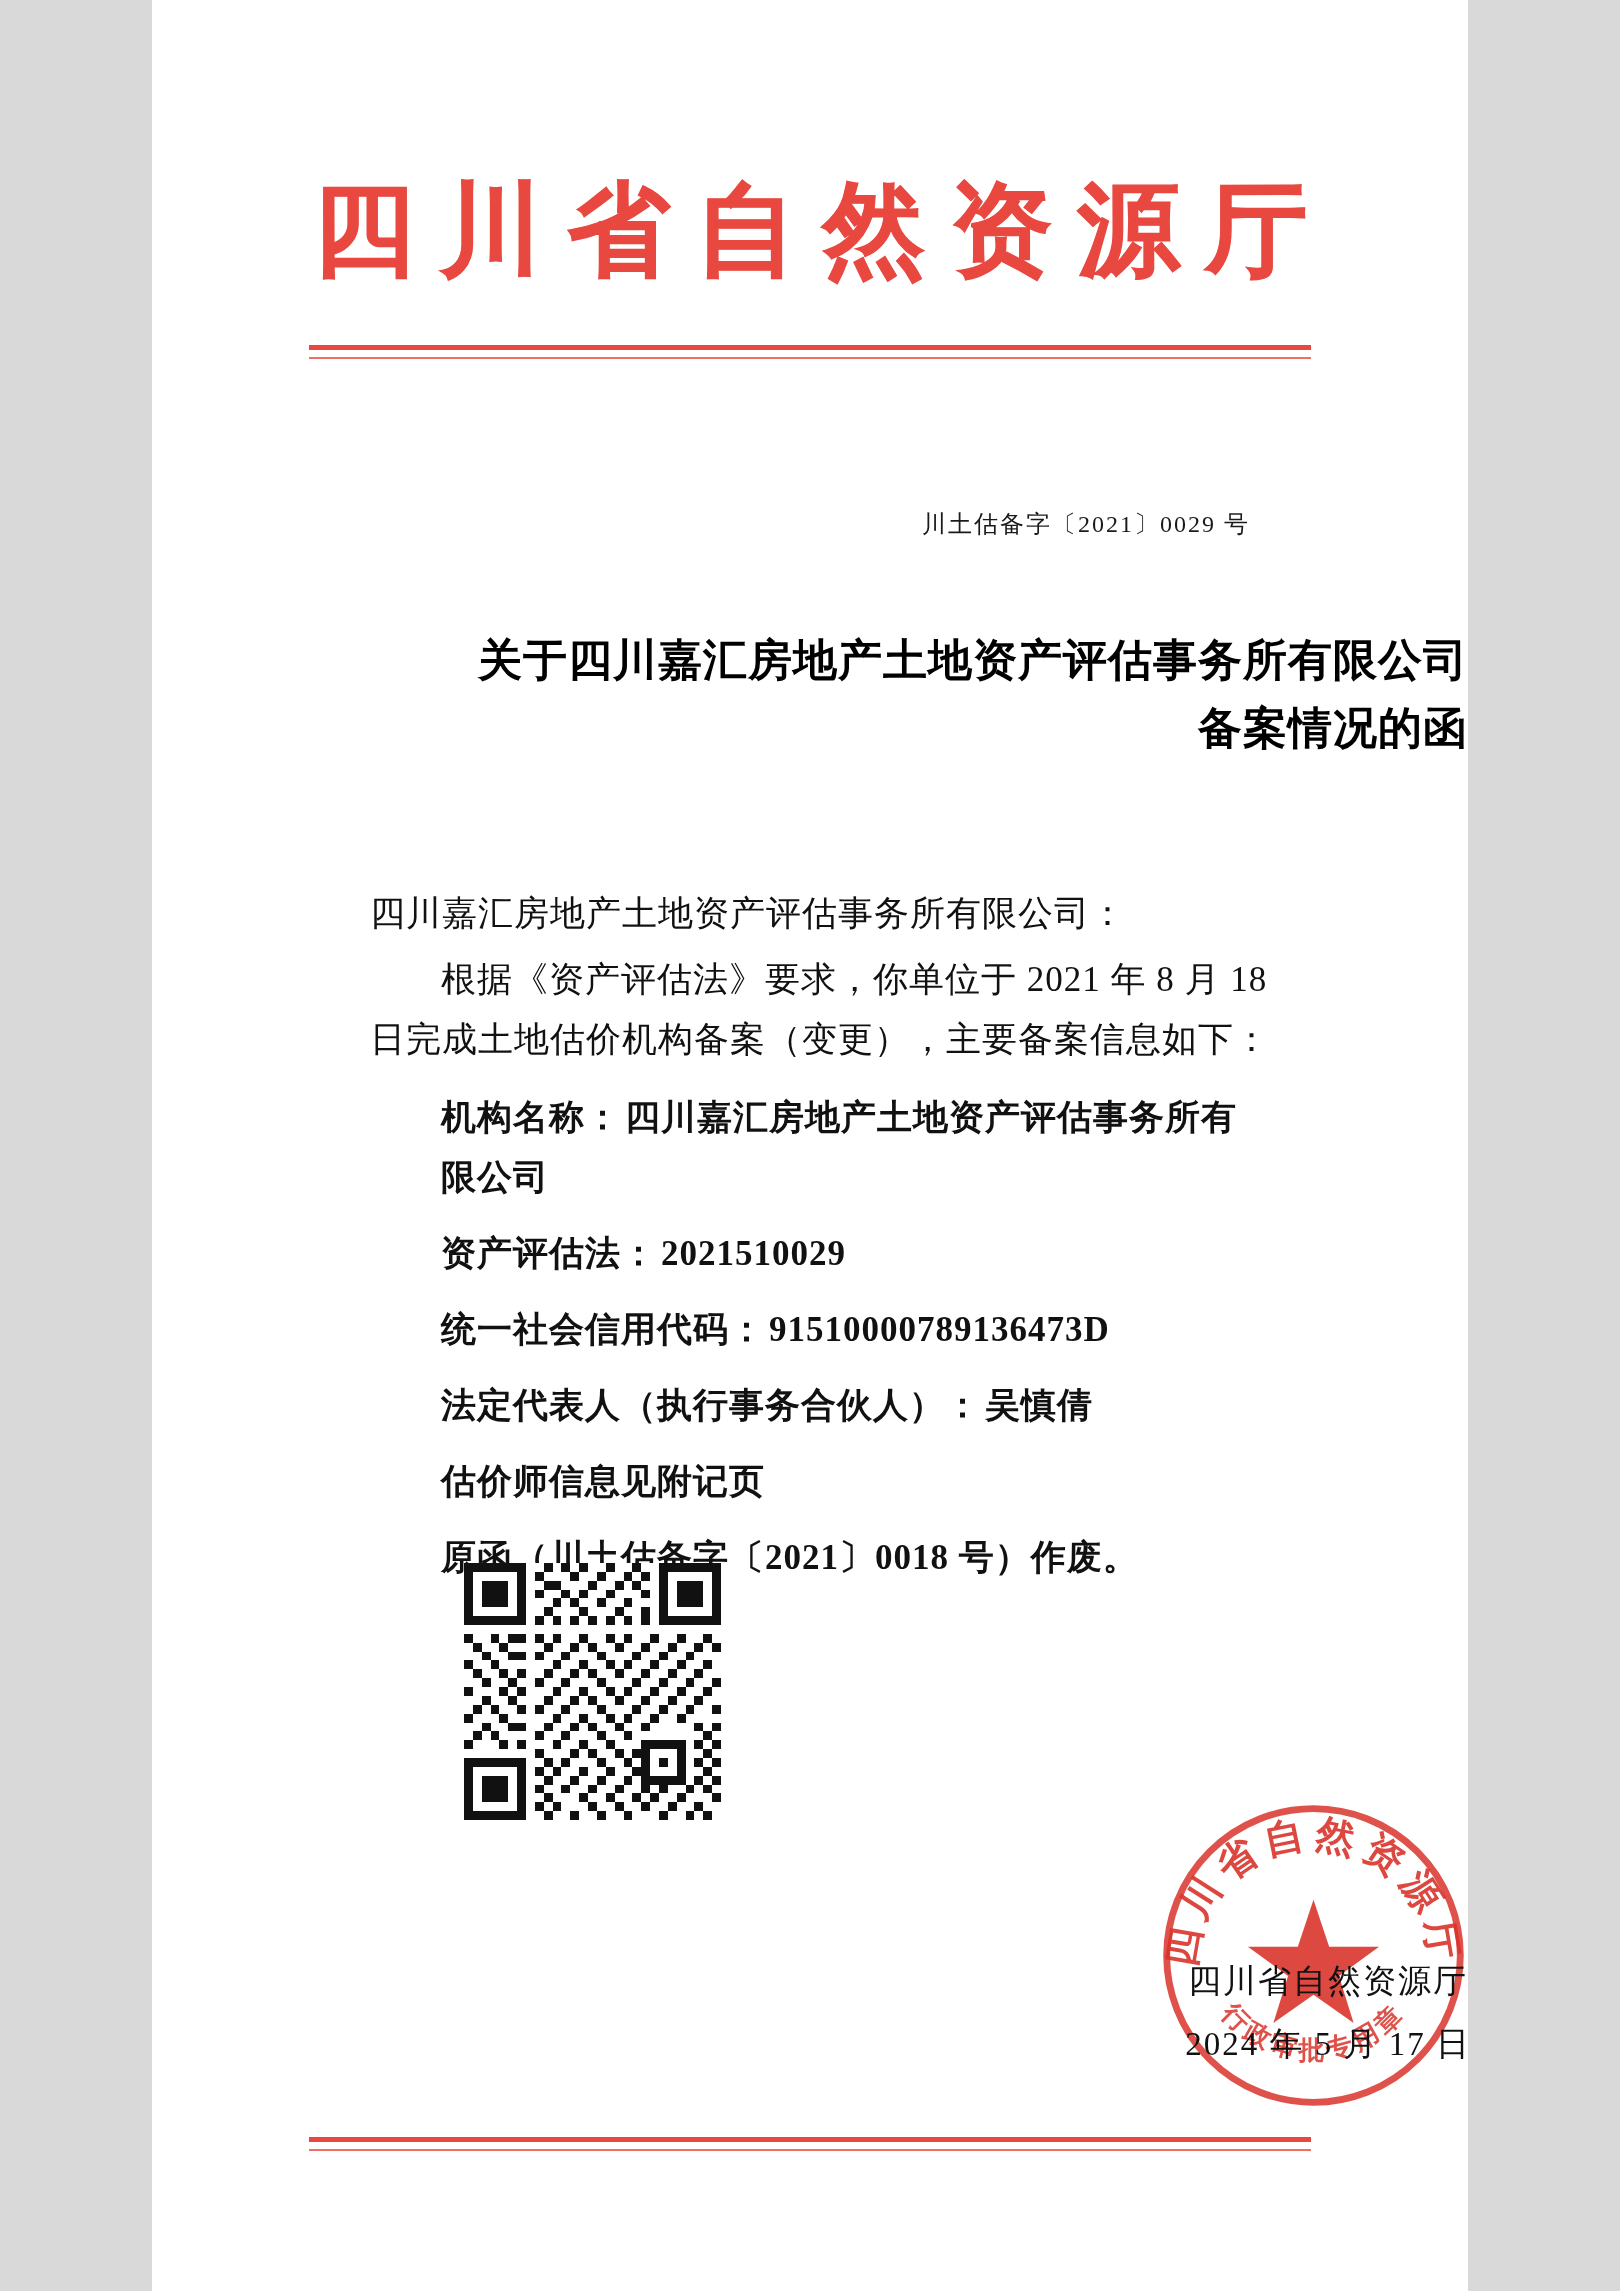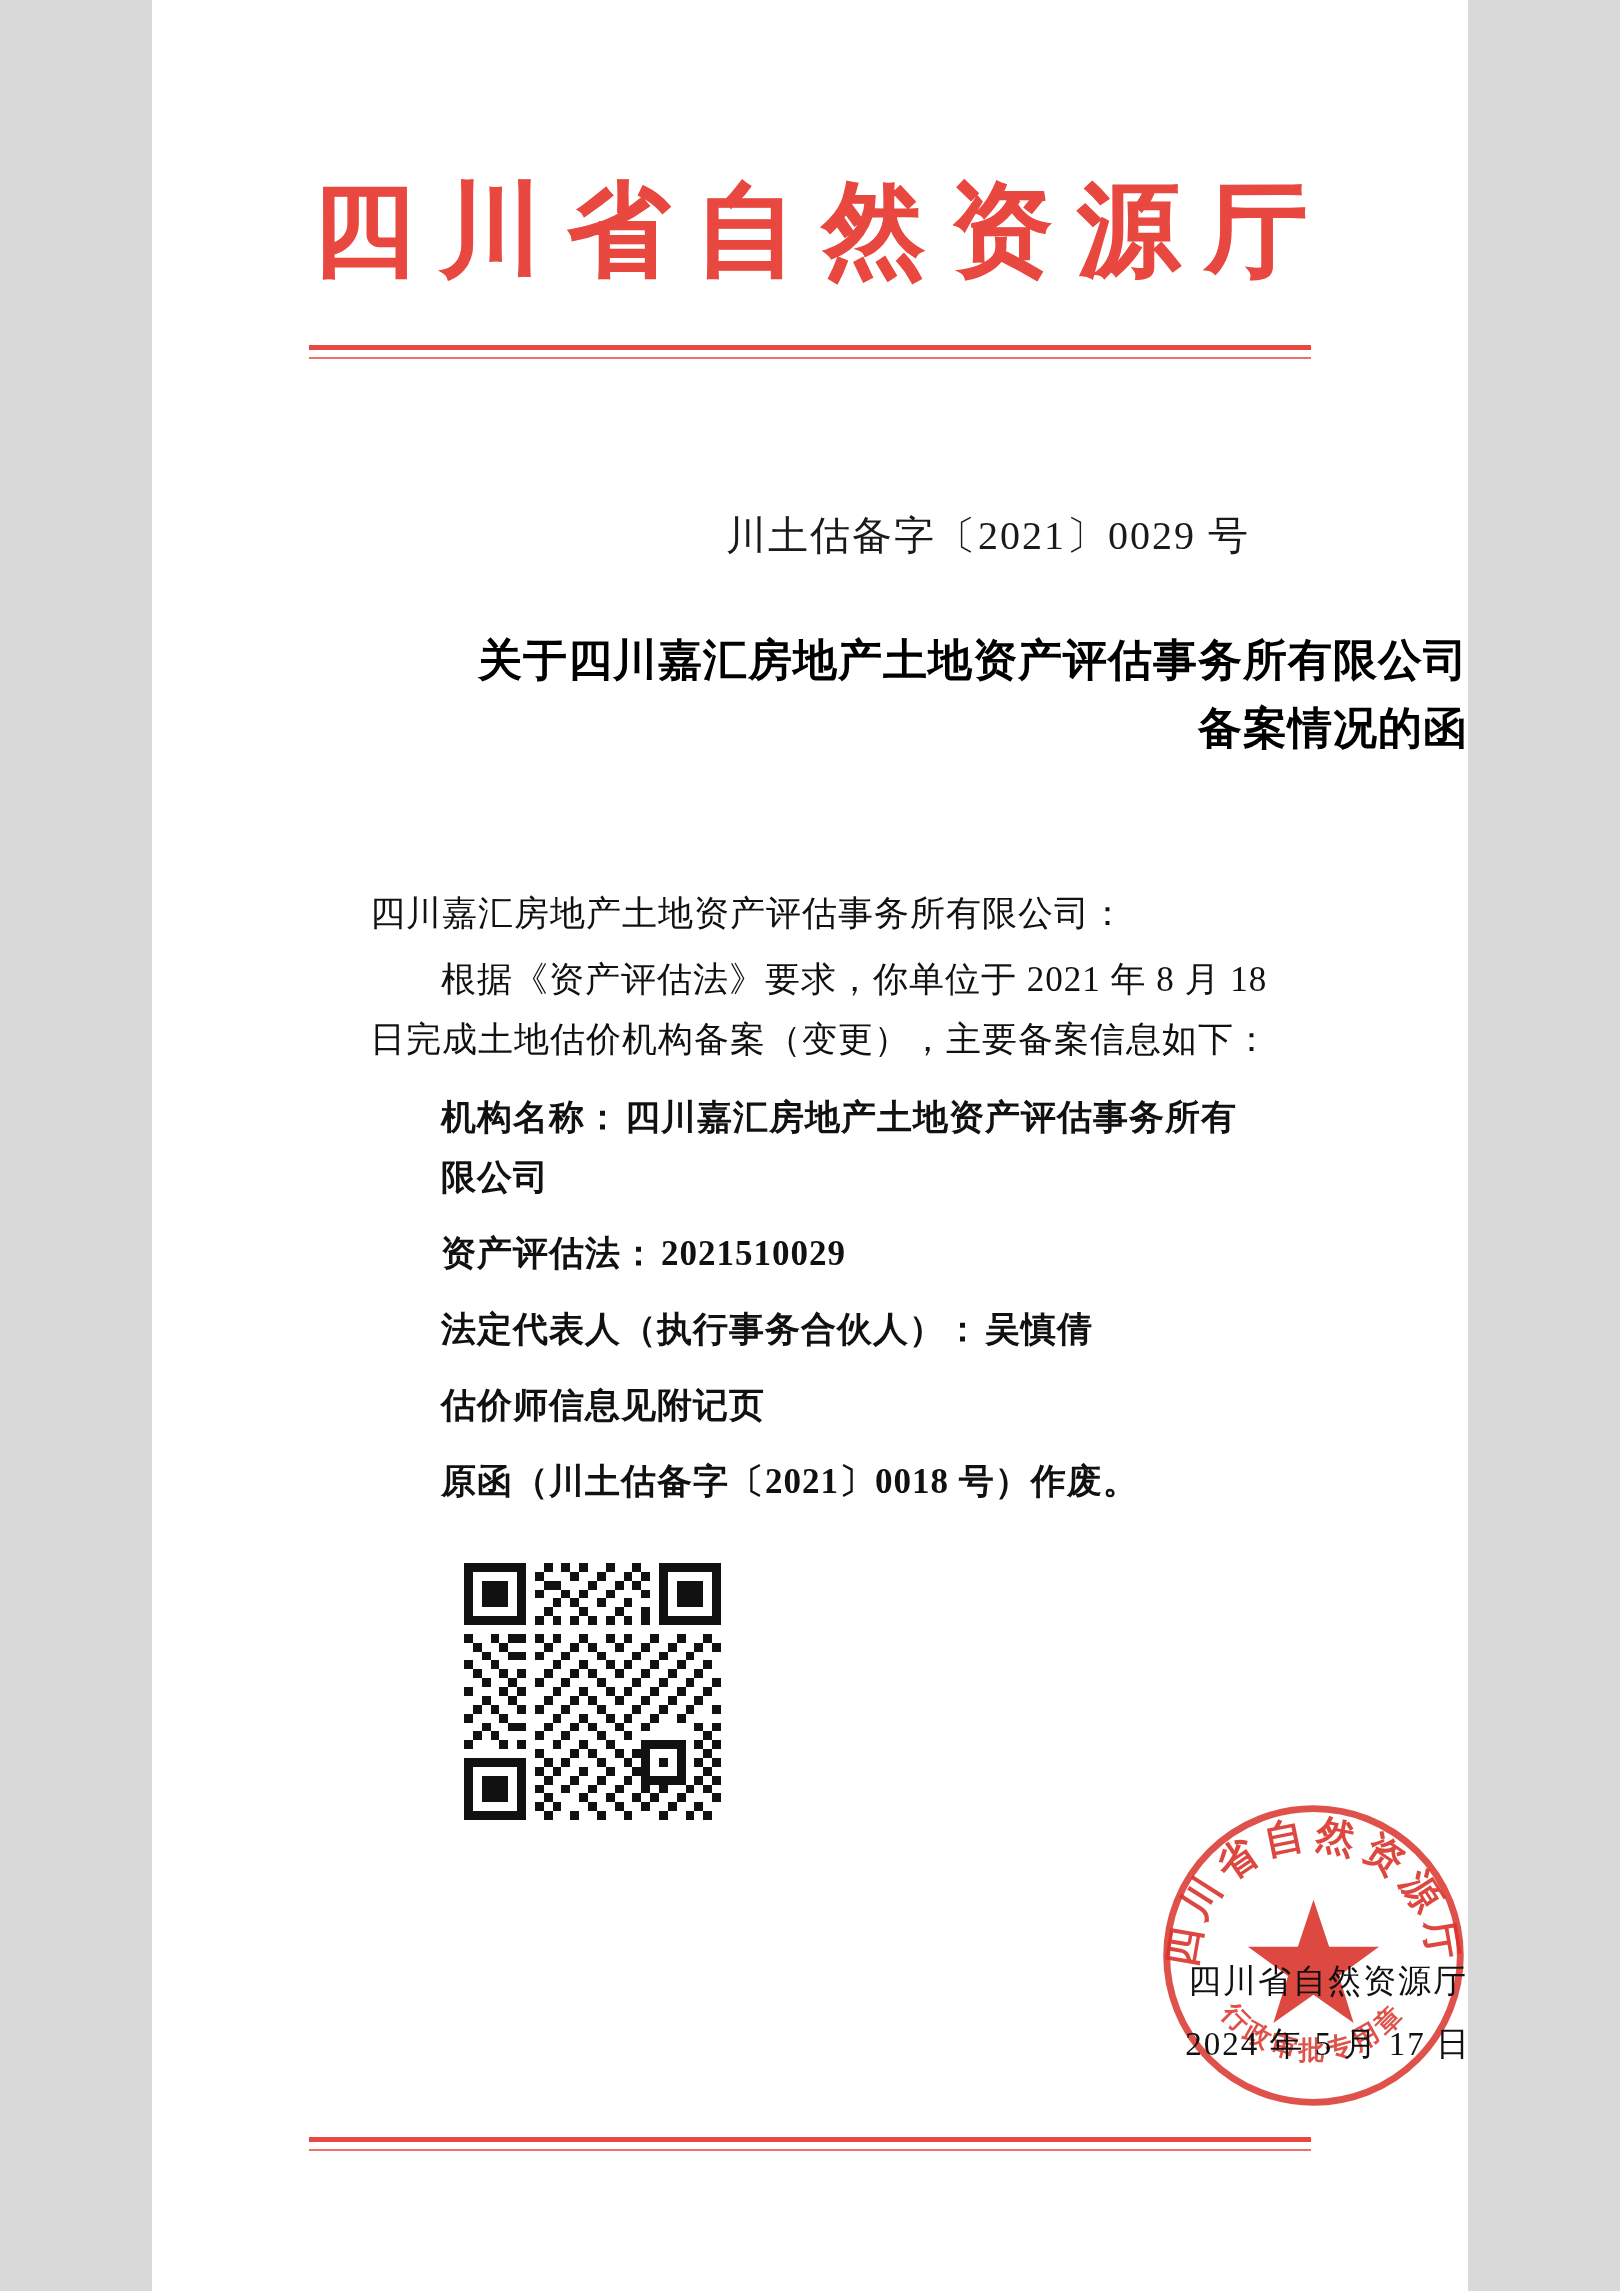--- a/index.html
+++ b/index.html
@@ -53,21 +53,21 @@
     margin-top: 6.9px;
   }
   .header-rules { top: 345px; }
   .footer-rules { top: 2137px; }
 
   
   .doc-number {
     position: absolute;
     top: 508px;
     right: 218px;
-    font-size: 40px;
+    font-size: 24px;
     color: #1a1a1a;
     letter-spacing: 2px;
     font-family: "Liberation Serif", "DejaVu Serif", serif;
     white-space: nowrap;
   }
 
   
   .doc-title {
     position: absolute;
     top: 627px;
@@ -169,20 +169,23 @@
 
   <div class="body-text">
     <p class="salutation">四川嘉汇房地产土地资产评估事务所有限公司：</p>
     <p class="para">根据《资产评估法》要求，你单位于 2021 年 8 月 18 日完成土地估价机构备案（变更），主要备案信息如下：</p>
     <ul class="info-list">
       <li>
         <span class="label">机构名称：</span><span>四川嘉汇房地产土地资产评估事务所有限公司</span>
       </li>
       <li>
         <span class="label">资产评估法：</span><span>2021510029</span>
+      </li>
+      <li>
+        <span class="label">统一社会信用代码：</span><span>91510000789136473D</span>
       </li>
       <li>
         <span class="label">法定代表人（执行事务合伙人）：</span><span>吴慎倩</span>
       </li>
       <li>
         <span class="label">估价师信息见附记页</span><span></span>
       </li>
       <li>
         <span class="label">原函（川土估备字〔2021〕0018 号）作废。</span><span></span>
       </li>

